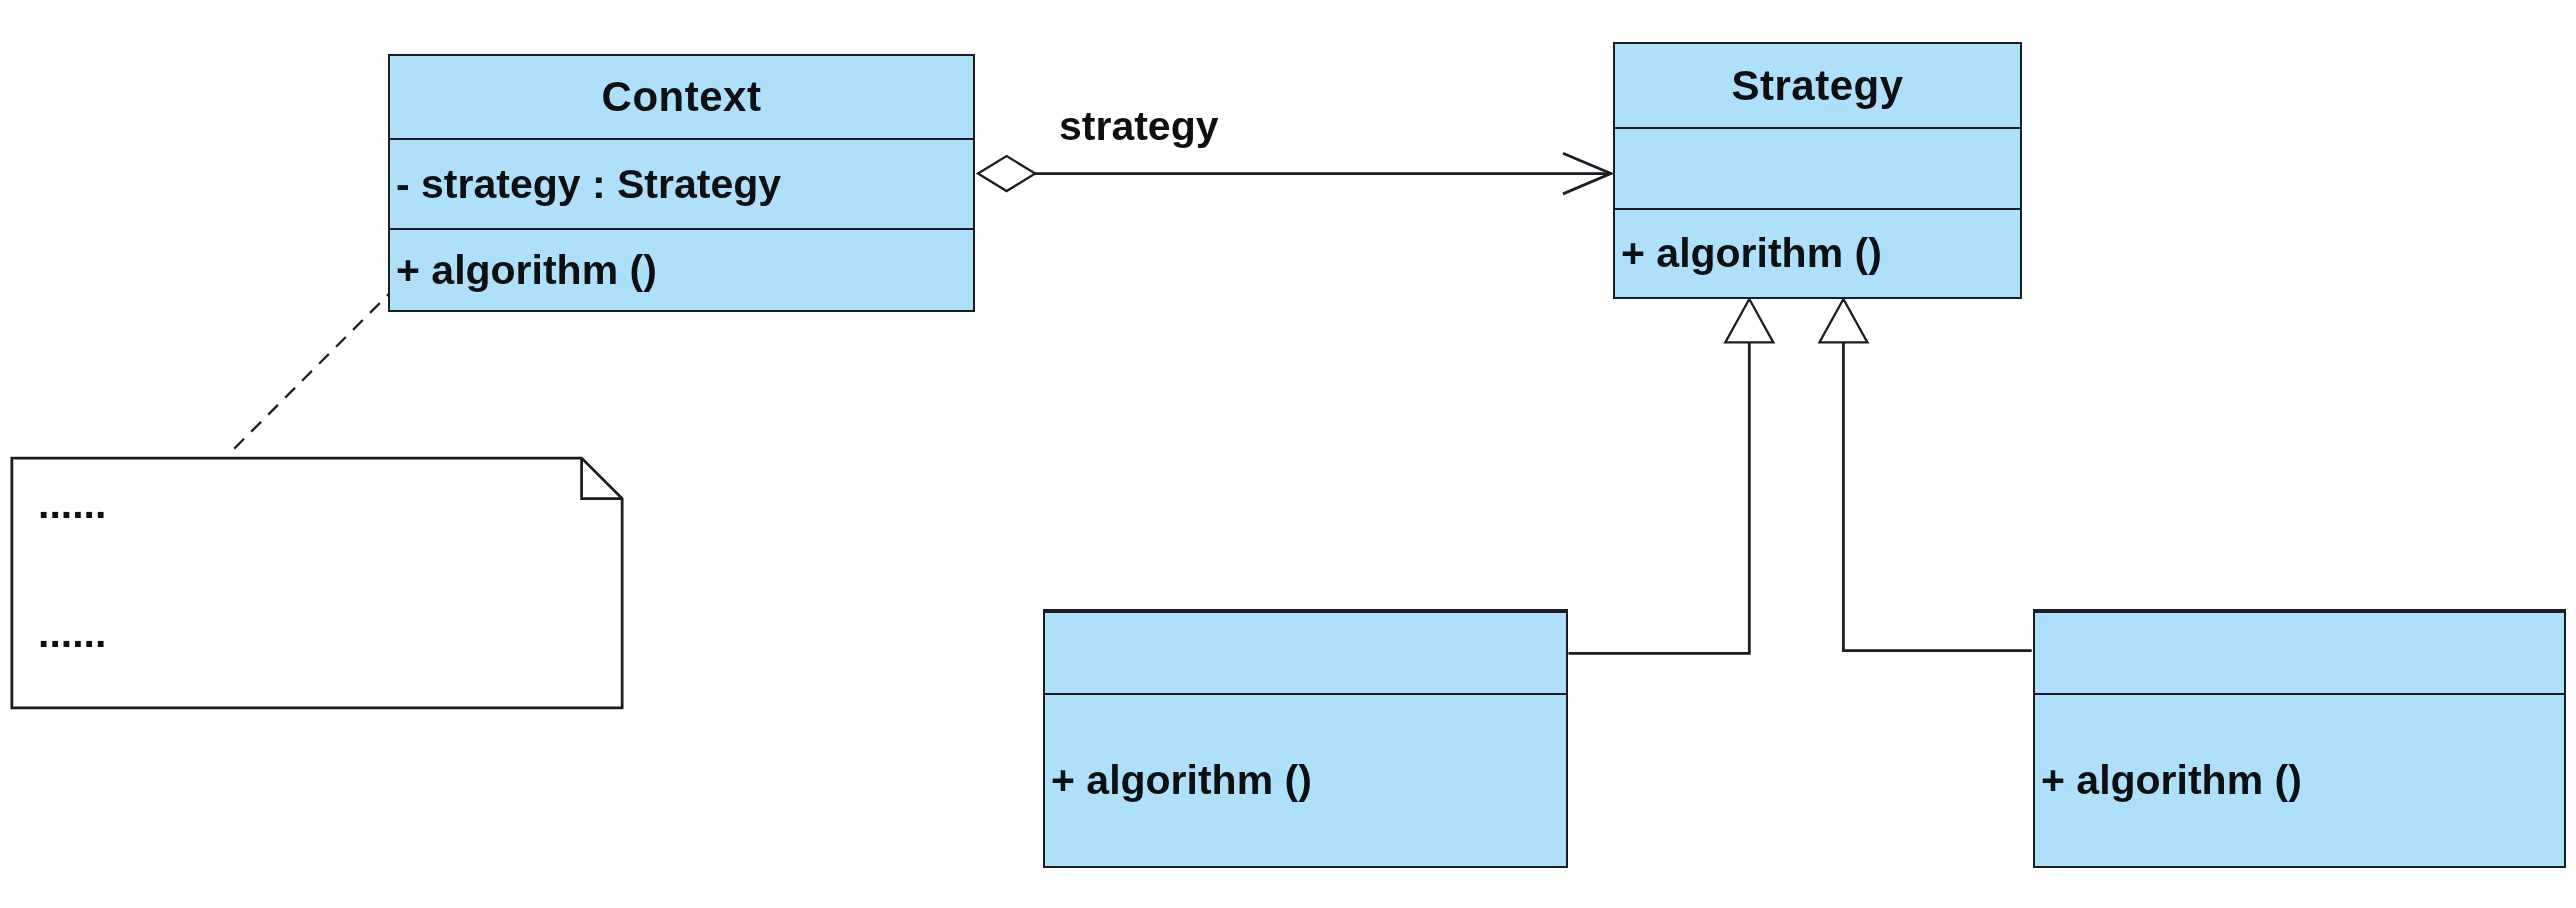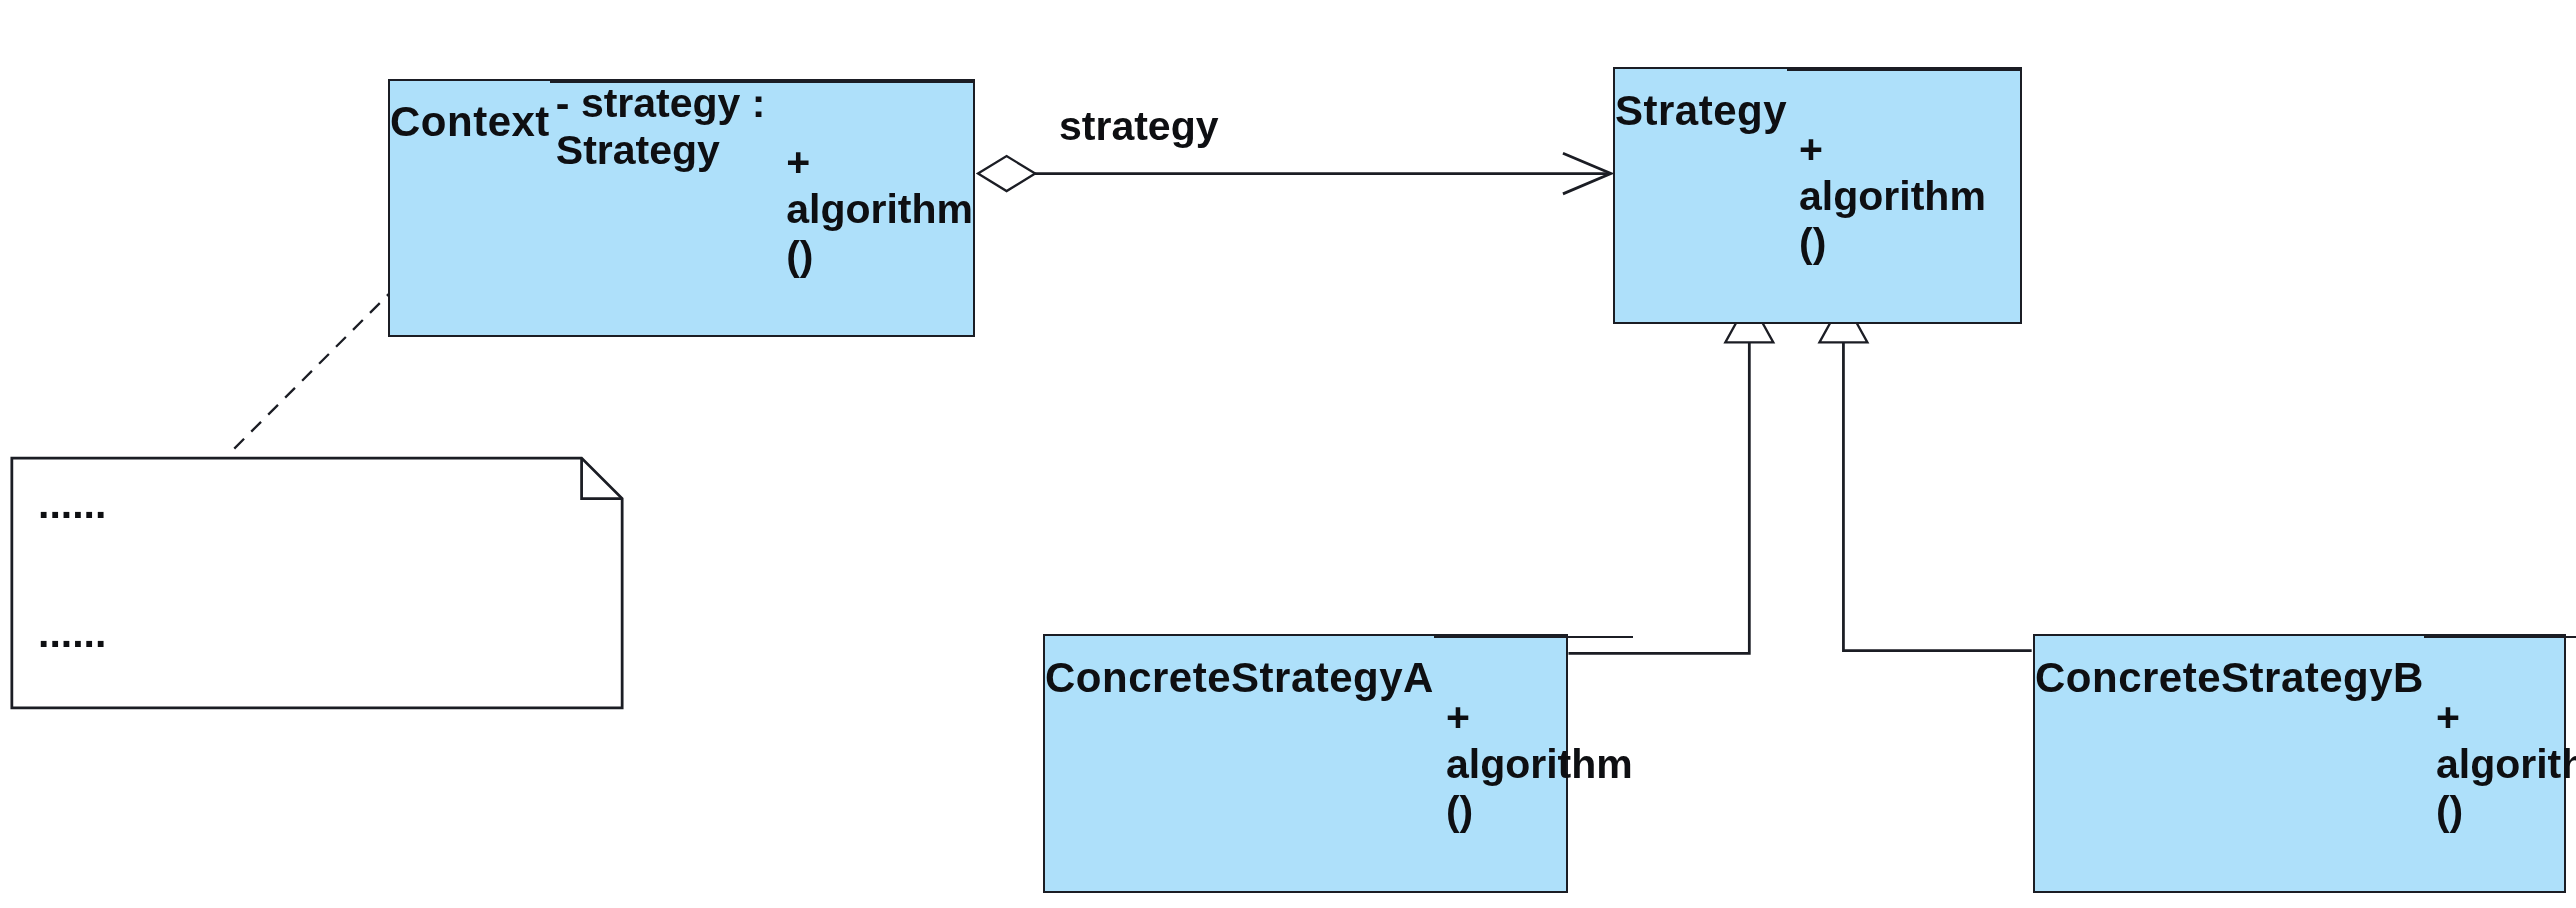--- a/index.html
+++ b/index.html
@@ -20,22 +20,21 @@
     position: absolute;
     left: 0; top: 0;
     width: 2576px; height: 909px;
   }
   .uml-class {
     position: absolute;
     box-sizing: border-box;
     background: #aee0fa;
     border: 2.8px solid #1b1d24;
     display: flex;
-    flex-direction: row;
-    margin-top: 25px;
+    flex-direction: column;
   }
   .uml-title {
     box-sizing: border-box;
     flex: 0 0 auto;
     display: flex;
     align-items: center;
     justify-content: center;
     font-size: 42px;
     font-weight: 700;
     letter-spacing: 0.5px;
@@ -119,29 +118,27 @@
 
   <div class="uml-class" style="left:1613px; top:42px; width:409px; height:257px;">
     <div class="uml-title" style="height:83px;">Strategy</div>
     <div class="uml-attrs" style="height:81px;"></div>
     <div class="uml-methods">
       <span>+ algorithm ()</span>
     </div>
   </div>
 
   <div class="uml-class" style="left:1043px; top:609px; width:525px; height:259px;">
-    <div class="uml-title" style="height:83px;">ConcreteStrategyA</div>
     <div class="uml-attrs" style="height:82px;"></div>
     <div class="uml-methods">
       <span>+ algorithm ()</span>
     </div>
   </div>
 
   <div class="uml-class" style="left:2033px; top:609px; width:533px; height:259px;">
-    <div class="uml-title" style="height:83px;">ConcreteStrategyB</div>
     <div class="uml-attrs" style="height:82px;"></div>
     <div class="uml-methods">
       <span>+ algorithm ()</span>
     </div>
   </div>
 
   <div class="uml-note">
     <svg width="614" height="254" viewBox="0 0 666 275" xmlns="http://www.w3.org/2000/svg">
       <path d="M 2 2 L 620 2 L 664 46 L 664 273 L 2 273 Z" fill="#ffffff" stroke="#1b1d24" stroke-width="3"></path>
       <path d="M 620 2 L 620 46 L 664 46" fill="none" stroke="#1b1d24" stroke-width="3"></path>

